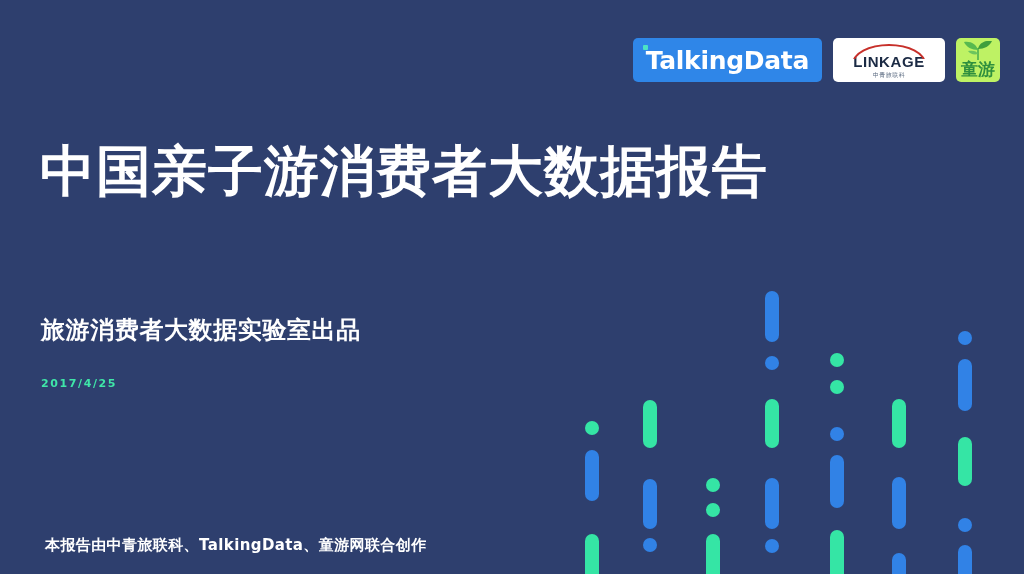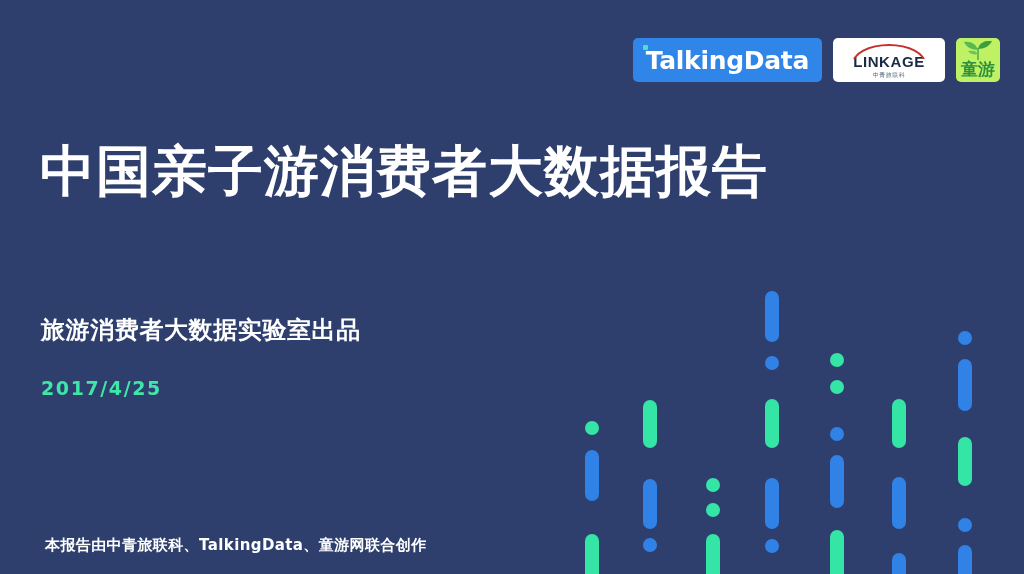--- a/index.html
+++ b/index.html
@@ -144,21 +144,21 @@
     font-weight: bold;
     letter-spacing: 0.6px;
     white-space: nowrap;
     font-family: "DejaVu Sans", "Liberation Sans", sans-serif;
   }
   #report-date {
     position: absolute;
     left: 41px;
     top: 377px;
     color: #3fe6a8;
-    font-size: 19px;
+    font-size: 11px;
     font-weight: bold;
     letter-spacing: 1.6px;
     white-space: nowrap;
     font-family: "DejaVu Sans", sans-serif;
   }
   #credit-line {
     position: absolute;
     left: 45px;
     top: 536px;
     color: #ffffff;

